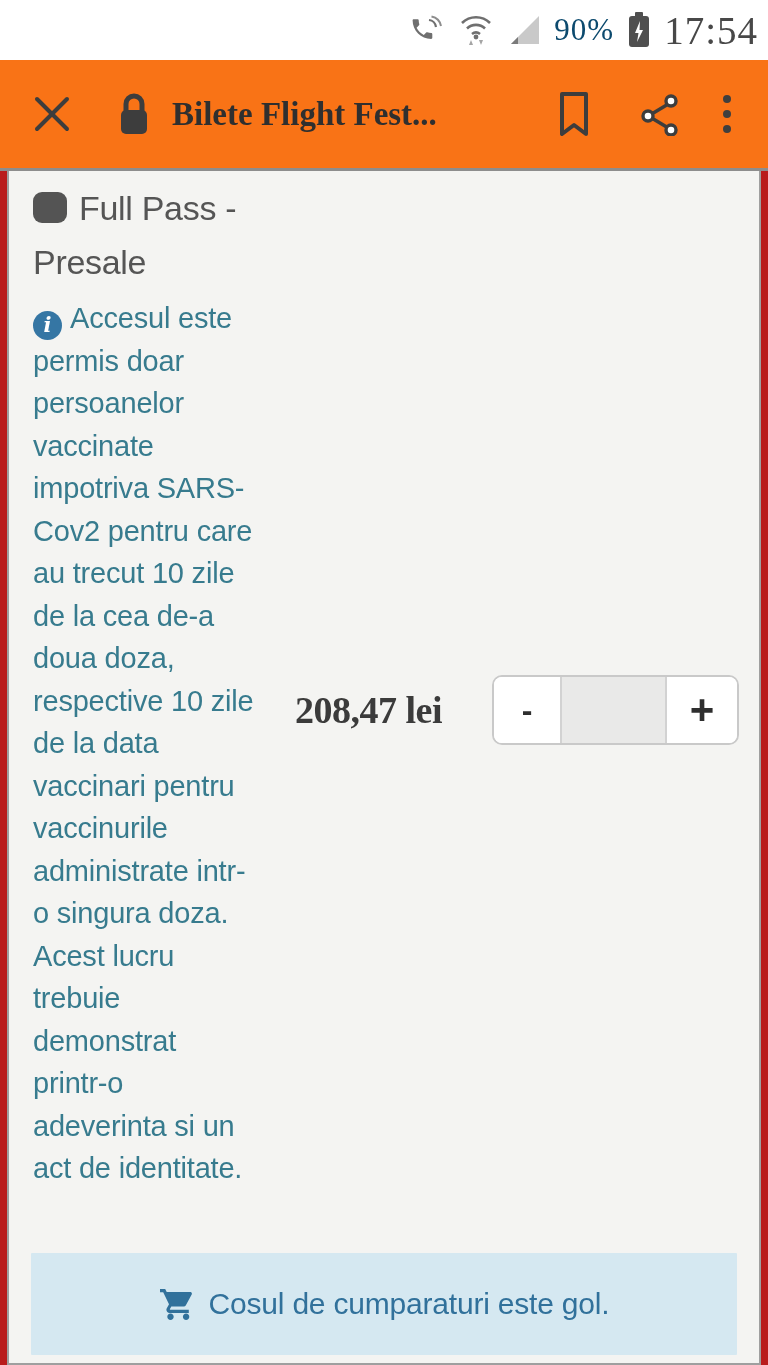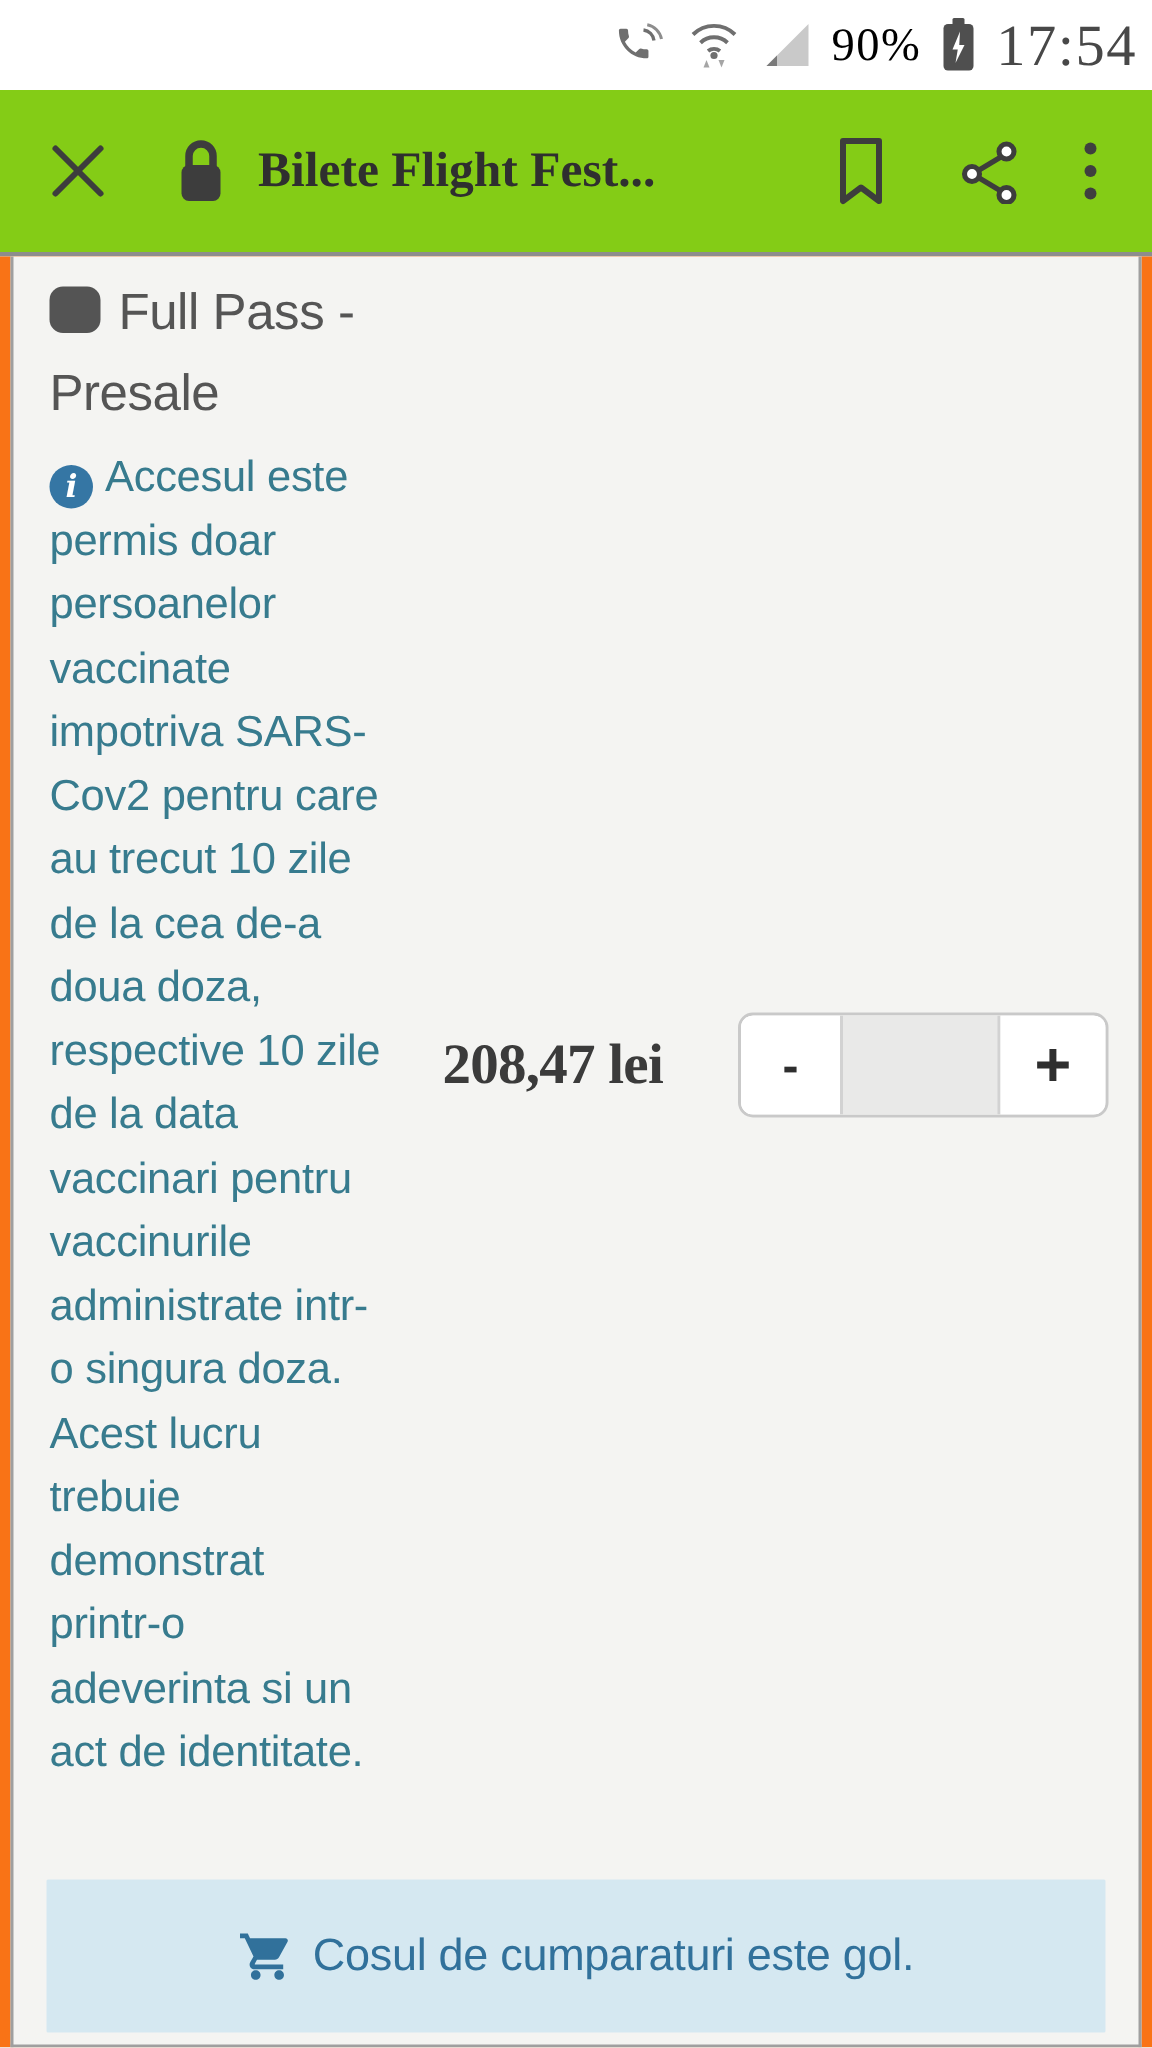--- a/index.html
+++ b/index.html
@@ -8,39 +8,39 @@
     width:768px; height:1365px; background:#ffffff; position:relative;
     font-family:"Liberation Sans", sans-serif; overflow:hidden;
     margin:0 auto;
   }
   
   .status-bar {
     height:60px; background:#ffffff; display:flex; align-items:center;
     justify-content:flex-end; gap:13px; padding-right:10px;
   }
   .chrome-font { font-family:cursive; }
-  .sb-pct { font-size:31px; color:#000000; letter-spacing:1px; }
+  .sb-pct { font-size:31px; color:#0c4a6e; letter-spacing:1px; }
   .sb-time { font-size:39px; color:#484848; letter-spacing:1px; }
   .sb-icon { display:inline-flex; align-items:center; }
   
   .toolbar {
-    height:108px; background:#84cc16; display:flex; align-items:center;
+    height:108px; background:#f97316; display:flex; align-items:center;
     padding:0 26px 0 30px;
   }
   .tb-close { width:44px; height:44px; display:flex; align-items:center; justify-content:center; cursor:pointer; }
   .tb-lock { margin-left:42px; display:flex; align-items:center; }
   .tb-titles { margin-left:20px; flex:1; min-width:0; display:flex; flex-direction:column; justify-content:center; }
   .tb-title { font-size:33px; font-weight:600; color:#2f2f2f; white-space:nowrap; overflow:hidden; }
   .tb-url { font-size:24px; color:#454545; margin-top:2px; }
   .tb-action { width:52px; height:52px; display:flex; align-items:center; justify-content:center; margin-left:34px; cursor:pointer; }
   .kebab { display:flex; flex-direction:column; gap:7px; }
   .kebab i { width:8px; height:8px; border-radius:50%; background:#3f3f3f; }
   .tb-divider { height:3px; background:#8d8d8d; width:100%; }
   
-  .webview { height:1194px; background:#f97316; display:flex; }
+  .webview { height:1194px; background:#b91c1c; display:flex; }
   .container {
     flex:1; margin:0 7px; background:#f4f4f2;
     border-left:2px solid #9f9f9f; border-right:2px solid #9f9f9f;
     border-bottom:2px solid #9f9f9f;
     display:flex; flex-direction:column;
   }
   .product-row { flex:1; display:flex; padding:6px 18px 10px 24px; min-height:0; }
   .col-name { width:236px; flex:none; }
   .product-name {
     font-size:34px; line-height:54px; color:#555555; margin-top:4px;

